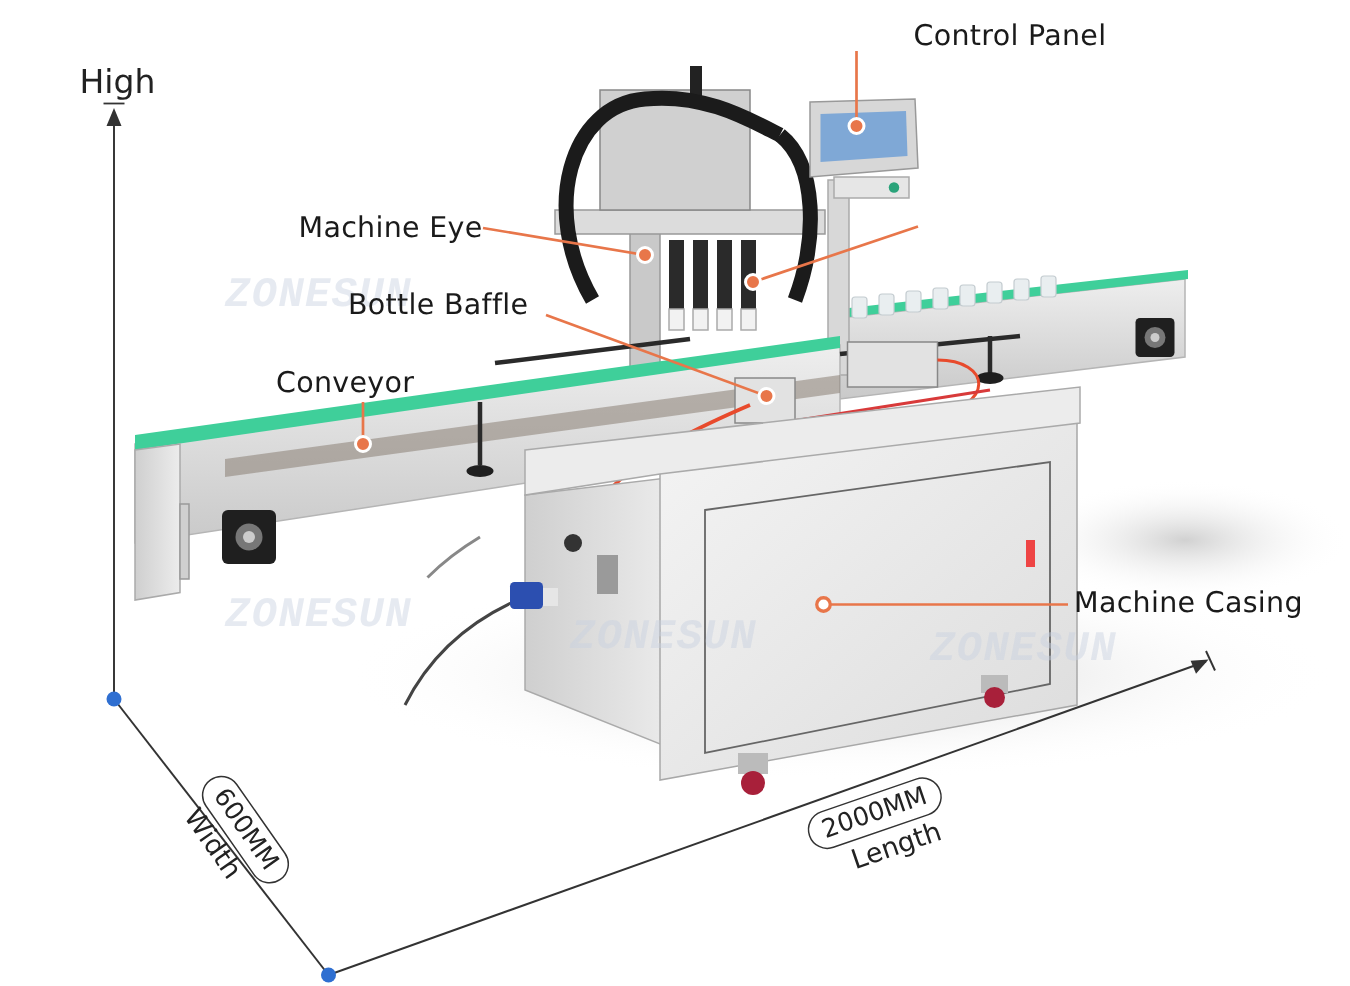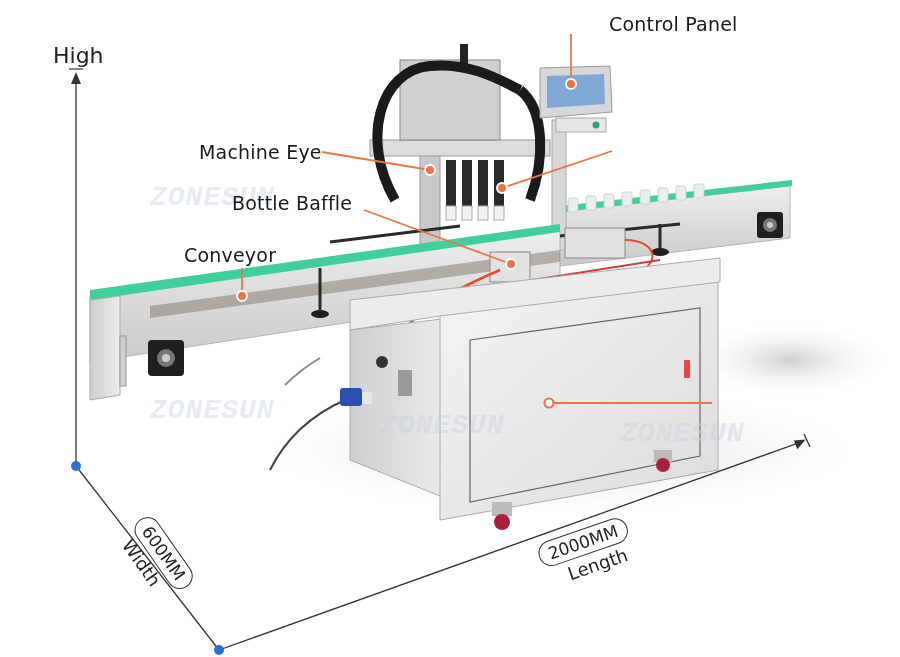--- a/index.html
+++ b/index.html
@@ -171,20 +171,21 @@
   <div class="wm" style="left:150px; top:182px;">ZONESUN</div>
   <div class="wm" style="left:150px; top:395px;">ZONESUN</div>
   <div class="wm" style="left:380px; top:410px;">ZONESUN</div>
   <div class="wm" style="left:620px; top:418px;">ZONESUN</div>
 
   
   <div class="callout" style="left:565px; top:13px;margin-left:44px;">Control Panel</div>
   <div class="callout" style="left:199px; top:141px;">Machine Eye</div>
   <div class="callout" style="left:232px; top:192px;">Bottle Baffle</div>
   <div class="callout" style="left:152px; top:244px;margin-left:32px;">Conveyor</div>
+  <div class="callout" style="left:716px; top:391px;">Machine Casing</div>
 
   
   <div class="dimlabel" style="left:53px; top:43px; font-size:22px;text-align:center;">High</div>
 
   <div style="position:absolute; left:118px; top:535px; transform:rotate(55deg); transform-origin:left top;">
     <div class="pill" style="position:relative; left:0; top:-40px;">600MM</div>
     <div class="dimlabel" style="position:relative; left:10px; top:-40px; font-size:18px;">Width</div>
   </div>
 
   <div style="position:absolute; left:535px; top:545px; transform:rotate(-19deg); transform-origin:left top;">

